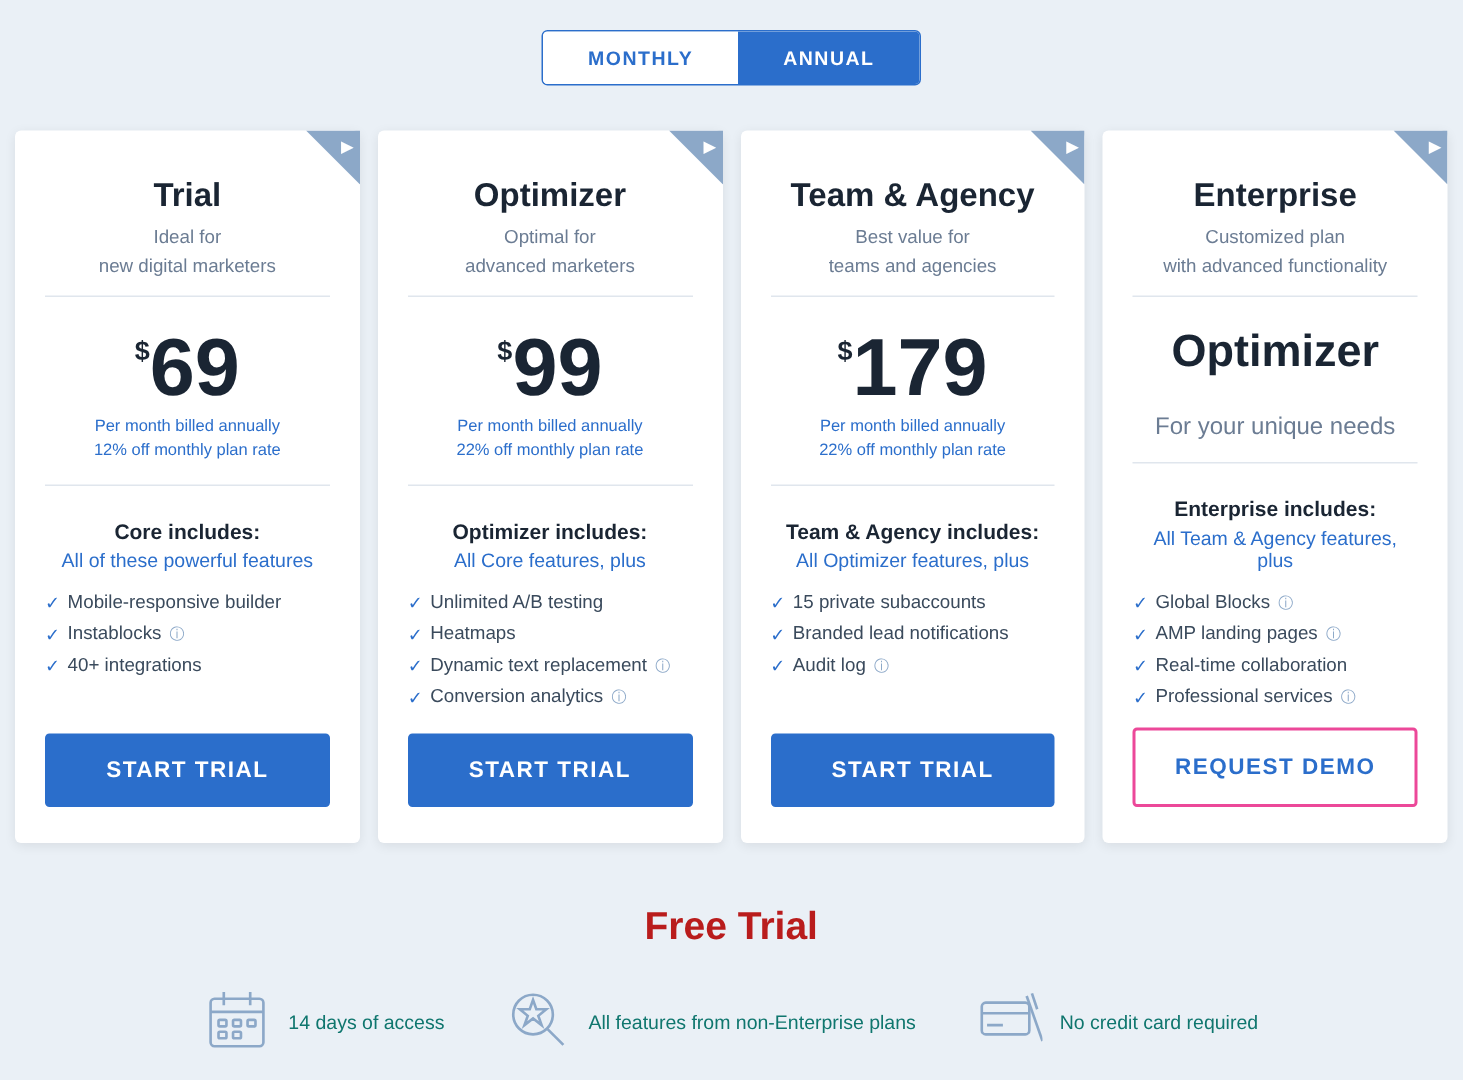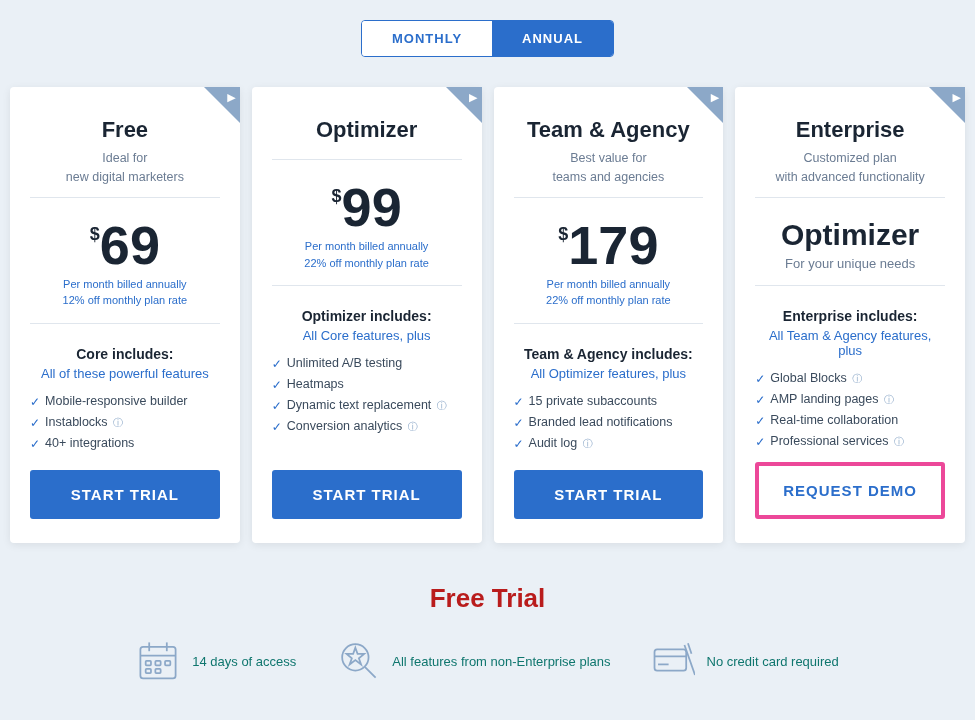--- a/index.html
+++ b/index.html
@@ -134,23 +134,24 @@
       color: #1a2533;
       margin: 10px 0 4px;
     }
     .price-note {
       font-size: 11px;
       color: #2b6ecb;
       line-height: 1.5;
       margin-bottom: 4px;
     }
     .price-custom-note {
-      font-size: 13px;
+      font-size: 16px;
       color: #6b7c93;
       margin-bottom: 4px;
+      margin-top: 20px;
     }
 
     .includes-title {
       font-size: 14px;
       font-weight: 600;
       color: #1a2533;
       margin: 12px 0 4px;
     }
     .includes-link {
       font-size: 13px;
@@ -202,21 +203,21 @@
     }
 
     .btn-request-demo {
       width: 100%;
       padding: 16px;
       background: white;
       color: #2b6ecb;
       font-size: 15px;
       font-weight: 700;
       letter-spacing: 1px;
-      border: 4px solid #ec4899;
+      border: 2px solid #ec4899;
       border-radius: 3px;
       cursor: pointer;
       margin-top: auto;
     }
 
     
     .free-trial-section {
       text-align: center;
       width: 100%;
       max-width: 970px;
@@ -256,21 +257,21 @@
 <div class="billing-toggle">
   <button class="toggle-btn">MONTHLY</button>
   <button class="toggle-btn active">ANNUAL</button>
 </div>
 
 <div class="cards-container">
 <div class="card">
       <div class="corner-ribbon">
         <span class="corner-ribbon-icon">▶</span>
       </div>
-    <div class="plan-name">Free</div>
+    <div class="plan-name">Trial</div>
       <div class="plan-subtitle">Ideal for<br>new digital marketers</div>
       <hr class="divider">
         <div class="price-block">
           <span class="price-dollar">$</span>
           <span class="price-amount">69</span>
         </div>
         <div class="price-note">Per month billed annually<br>12% off monthly plan rate</div>
       <hr class="divider">
       <div class="includes-title">Core includes:</div>
       <div class="includes-link">All of these powerful features</div>
@@ -290,20 +291,21 @@
           <span>40+ integrations</span>
         </li>
       </ul>
       <button class="btn-start-trial">START TRIAL</button>
     </div>
     <div class="card">
       <div class="corner-ribbon">
         <span class="corner-ribbon-icon">▶</span>
       </div>
     <div class="plan-name">Optimizer</div>
+      <div class="plan-subtitle">Optimal for<br>advanced marketers</div>
       <hr class="divider">
         <div class="price-block">
           <span class="price-dollar">$</span>
           <span class="price-amount">99</span>
         </div>
         <div class="price-note">Per month billed annually<br>22% off monthly plan rate</div>
       <hr class="divider">
       <div class="includes-title">Optimizer includes:</div>
       <div class="includes-link">All Core features, plus</div>
       <ul class="features-list">

